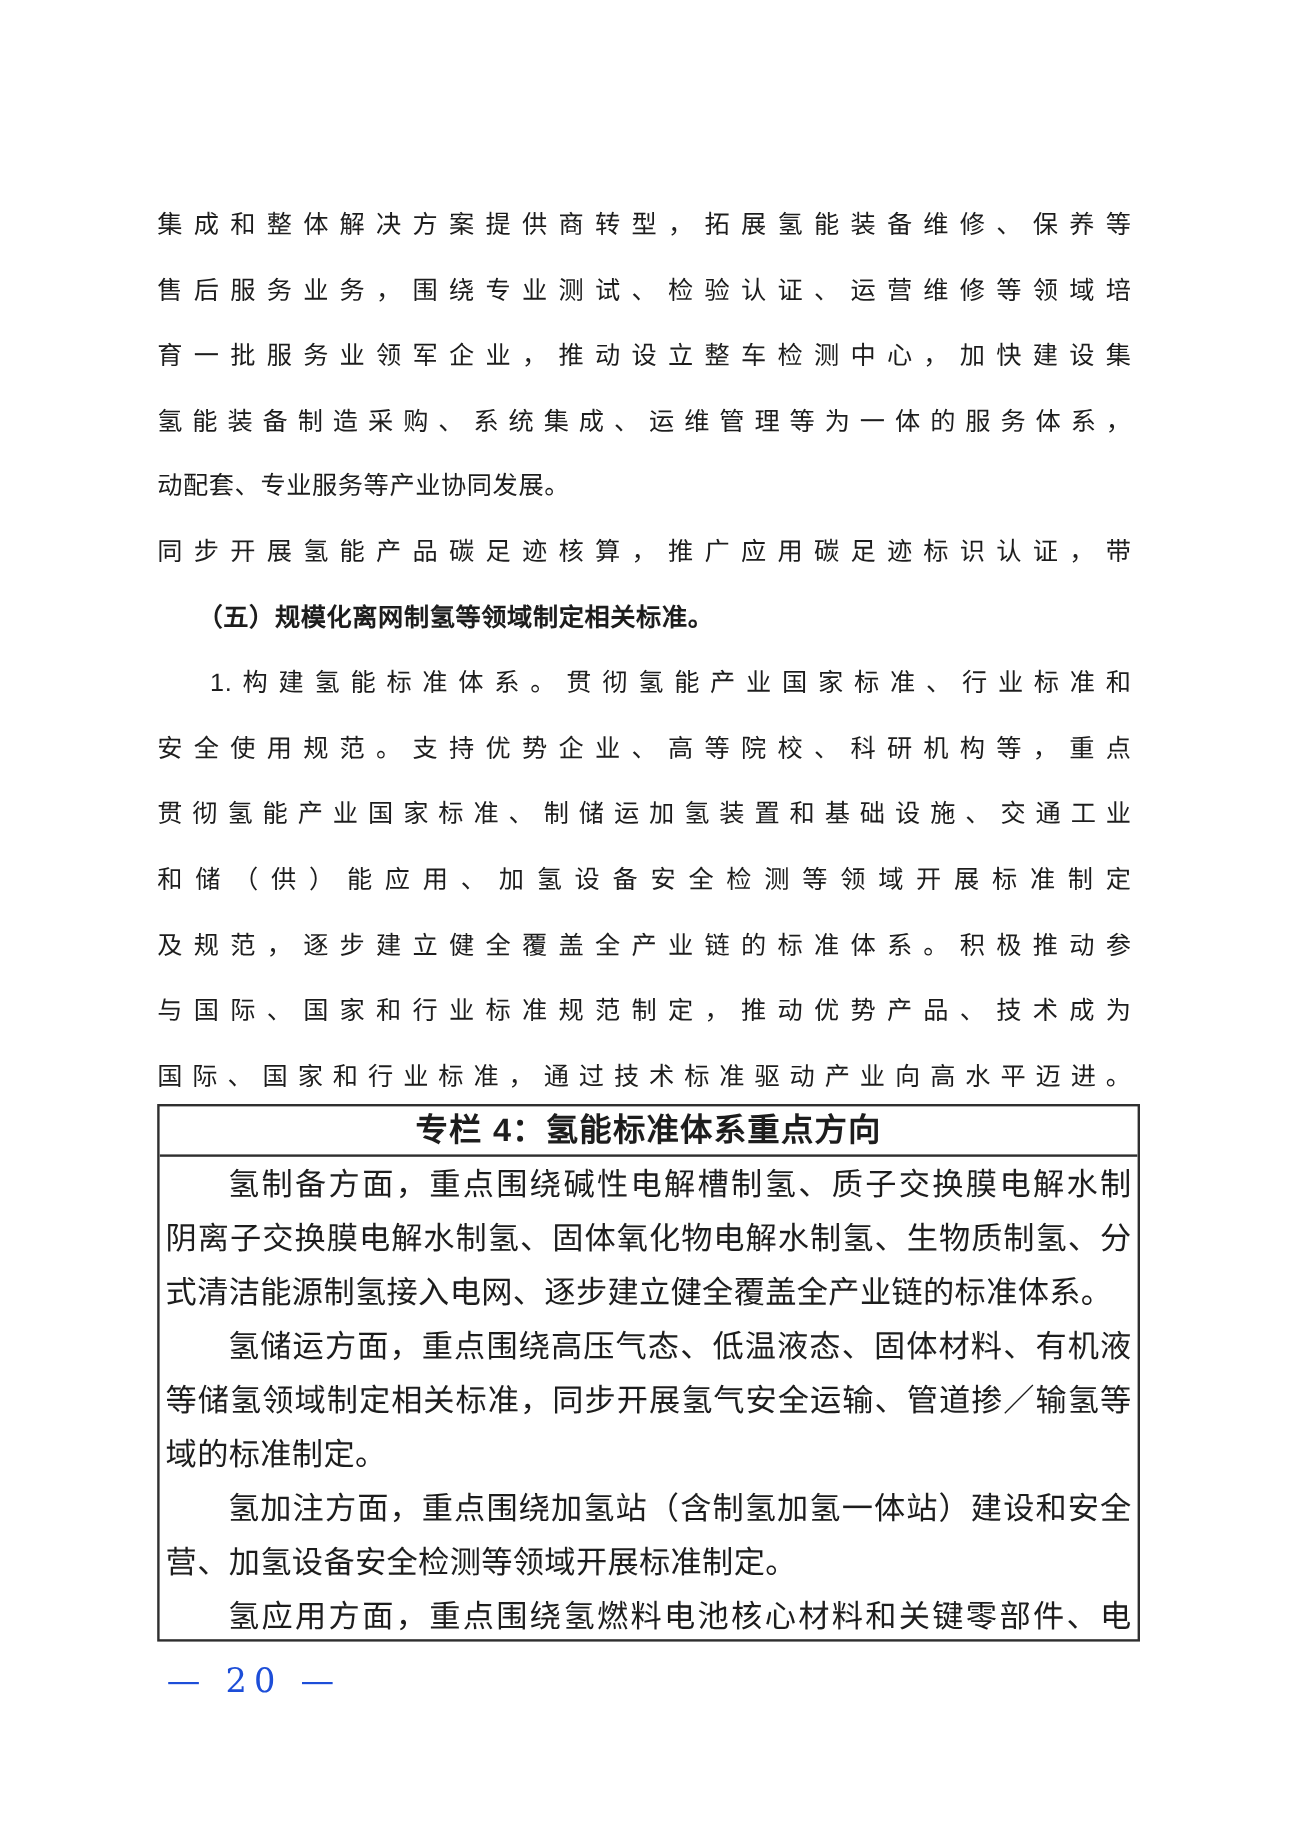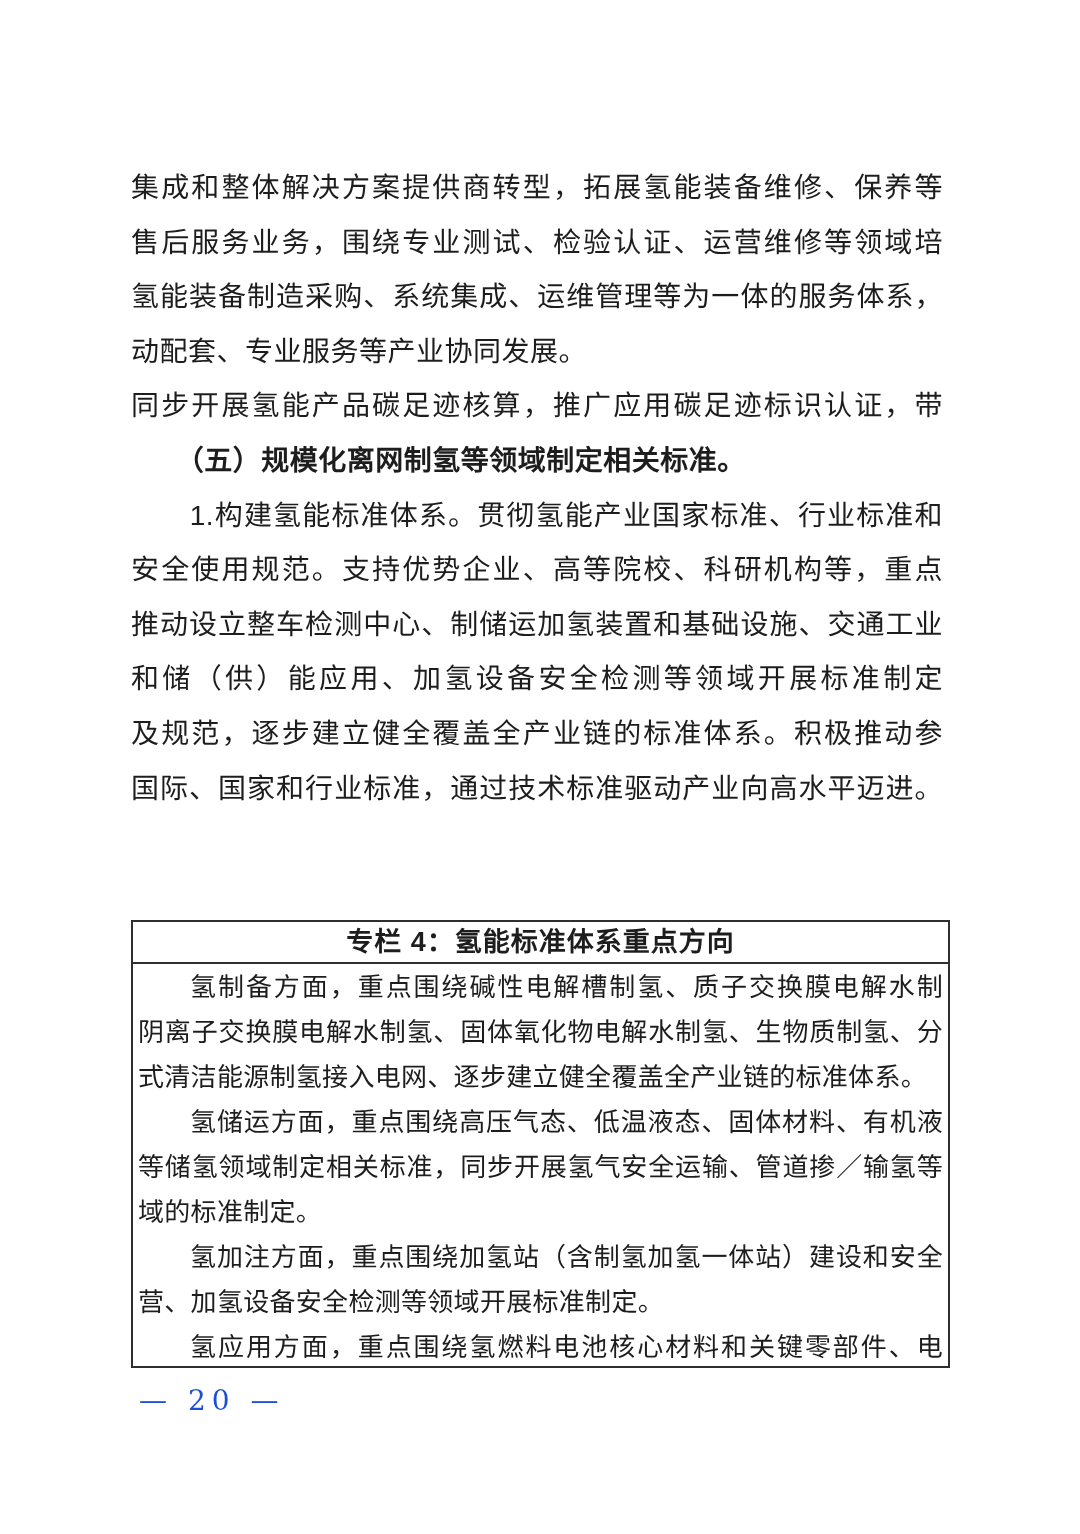--- a/index.html
+++ b/index.html
@@ -17,21 +17,21 @@
     color: #1d1d1d;
   }
   
   .content {
     position: absolute;
     left: 131px;
     top: 161px;
     width: 812px;
   }
   .line {
-    font-size: 28px;
+    font-size: 21px;
     line-height: 54.6px;
     height: 54.6px;
     white-space: nowrap;
     text-align: justify;
     letter-spacing: 0.5px;
   }
   .line.j {
     white-space: normal;
     text-align: justify;
     text-align-last: justify;
@@ -90,29 +90,31 @@
   }
 </style>
 </head>
 <body>
 
 <div class="page">
 
   <div class="content">
     <div class="line j">集成和整体解决方案提供商转型，拓展氢能装备维修、保养等</div>
     <div class="line j">售后服务业务，围绕专业测试、检验认证、运营维修等领域培</div>
+    <div class="line j">育一批服务业领军企业，推动设立整车检测中心，加快建设集</div>
     <div class="line j">氢能装备制造采购、系统集成、运维管理等为一体的服务体系，</div>
     <div class="line">动配套、专业服务等产业协同发展。</div>
     <div class="line j">同步开展氢能产品碳足迹核算，推广应用碳足迹标识认证，带</div>
     <div class="line ind-head">（五）规模化离网制氢等领域制定相关标准。</div>
     <div class="line j ind-num">1.构建氢能标准体系。贯彻氢能产业国家标准、行业标准和</div>
     <div class="line j">安全使用规范。支持优势企业、高等院校、科研机构等，重点</div>
-    <div class="line j">推动设立整车检测中心、制储运加氢装置和基础设施、交通工业</div>
+    <div class="line j">贯彻氢能产业国家标准、制储运加氢装置和基础设施、交通工业</div>
     <div class="line j">和储（供）能应用、加氢设备安全检测等领域开展标准制定</div>
     <div class="line j">及规范，逐步建立健全覆盖全产业链的标准体系。积极推动参</div>
+    <div class="line j">与国际、国家和行业标准规范制定，推动优势产品、技术成为</div>
     <div class="line j">国际、国家和行业标准，通过技术标准驱动产业向高水平迈进。</div>
   </div>
 
   <section class="box">
     <div class="box-title">专栏 4：氢能标准体系重点方向</div>
     <div class="box-body">
       <div class="bline j ind">氢制备方面，重点围绕碱性电解槽制氢、质子交换膜电解水制氢、</div>
       <div class="bline j">阴离子交换膜电解水制氢、固体氧化物电解水制氢、生物质制氢、分布</div>
       <div class="bline">式清洁能源制氢接入电网、逐步建立健全覆盖全产业链的标准体系。</div>
       <div class="bline j ind">氢储运方面，重点围绕高压气态、低温液态、固体材料、有机液态</div>

